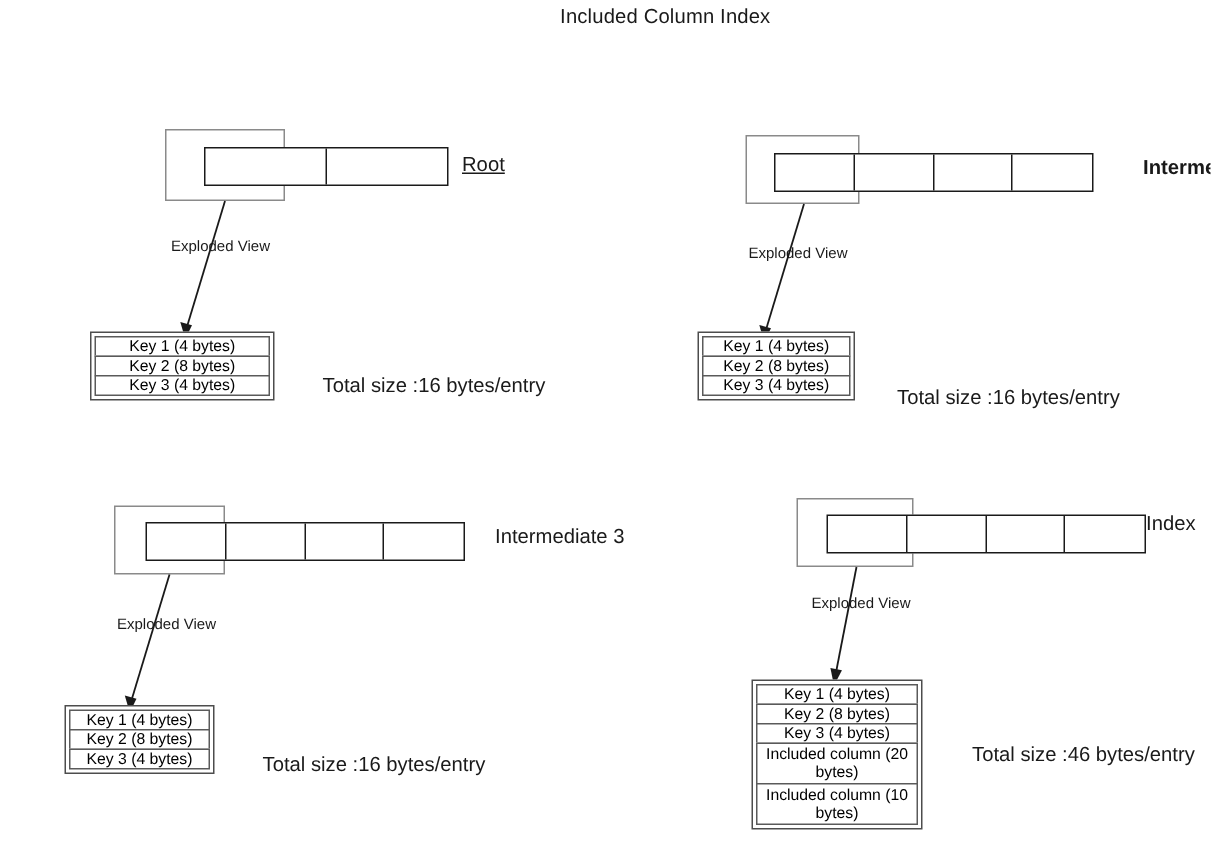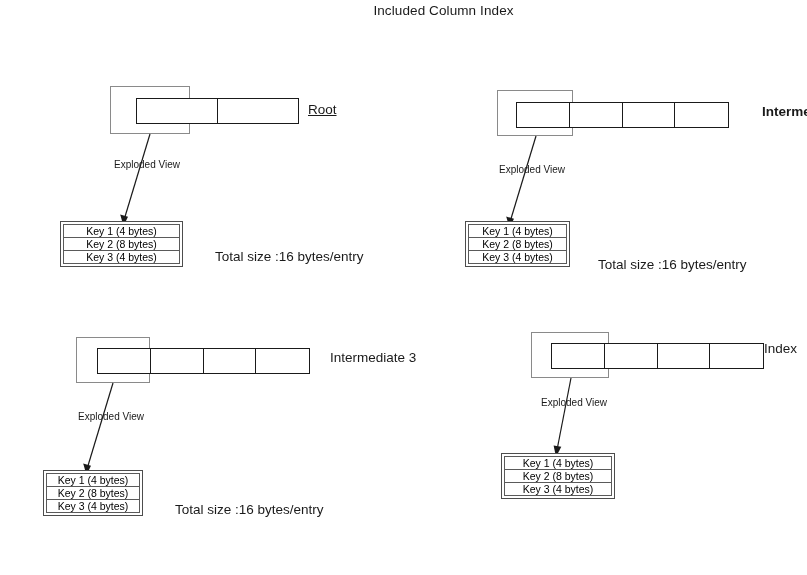--- a/index.html
+++ b/index.html
@@ -208,15 +208,18 @@
   <svg class="arrow-svg" style="left:513px; top:378px; width:50px; height:82px;">
     <line class="arrow-line" x1="18" y1="0" x2="4" y2="72"></line>
     <polygon class="arrow-head" points="3.0,79 0.6,67.4 8.3,68.8"></polygon>
   </svg>
   <div class="exploded-label" style="left:501px; top:397px;">Exploded View</div>
 
   <div class="key-table" style="left:461px; top:453px; width:114px;">
     <div class="key-row">Key 1 (4 bytes)</div>
     <div class="key-row">Key 2 (8 bytes)</div>
     <div class="key-row">Key 3 (4 bytes)</div>
-  </div>
+    <div class="key-row tall">Included column (20 bytes)</div>
+    <div class="key-row tall">Included column (10 bytes)</div>
+  </div>
+  <div class="total-size" style="left:608px; top:495px;">Total size :46 bytes/entry</div>
 
 </div>
 
 </body></html>

